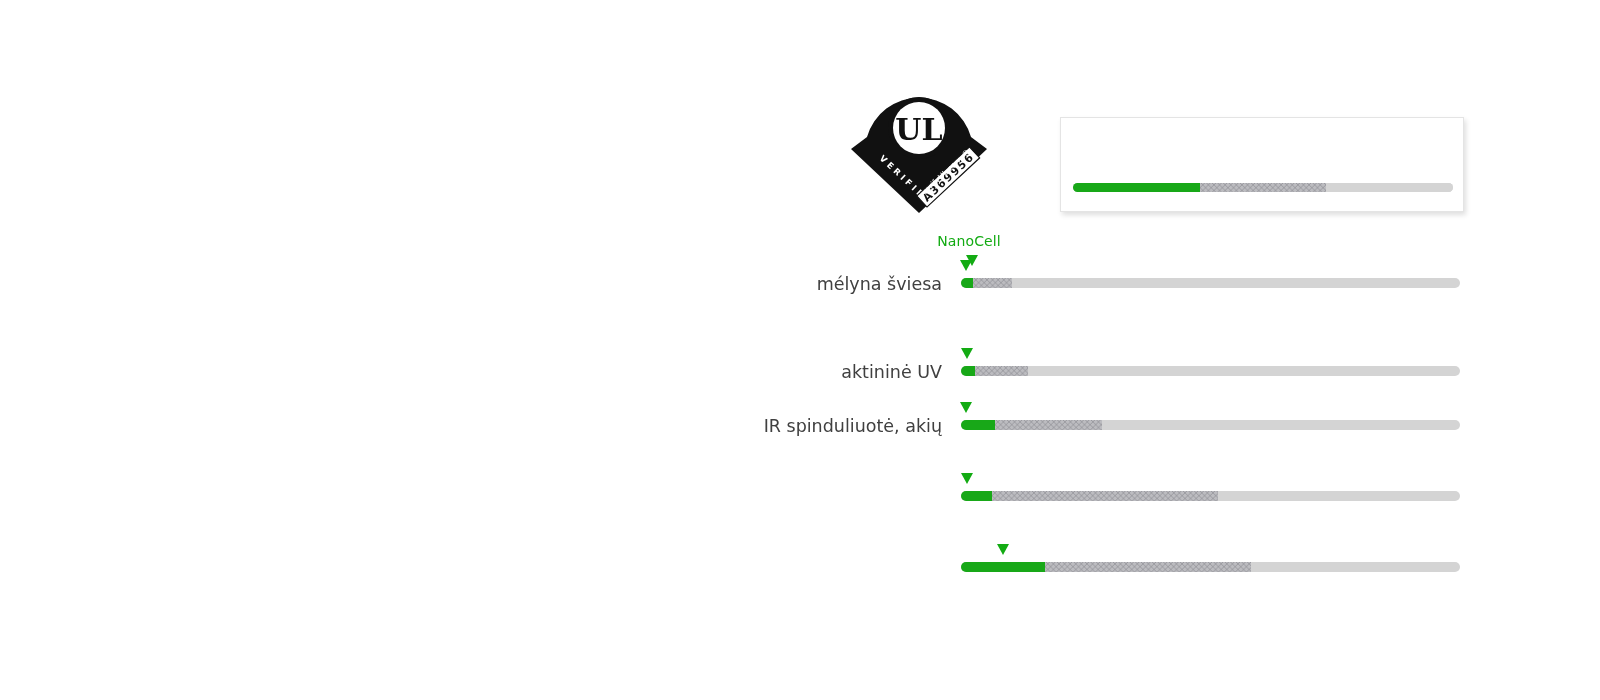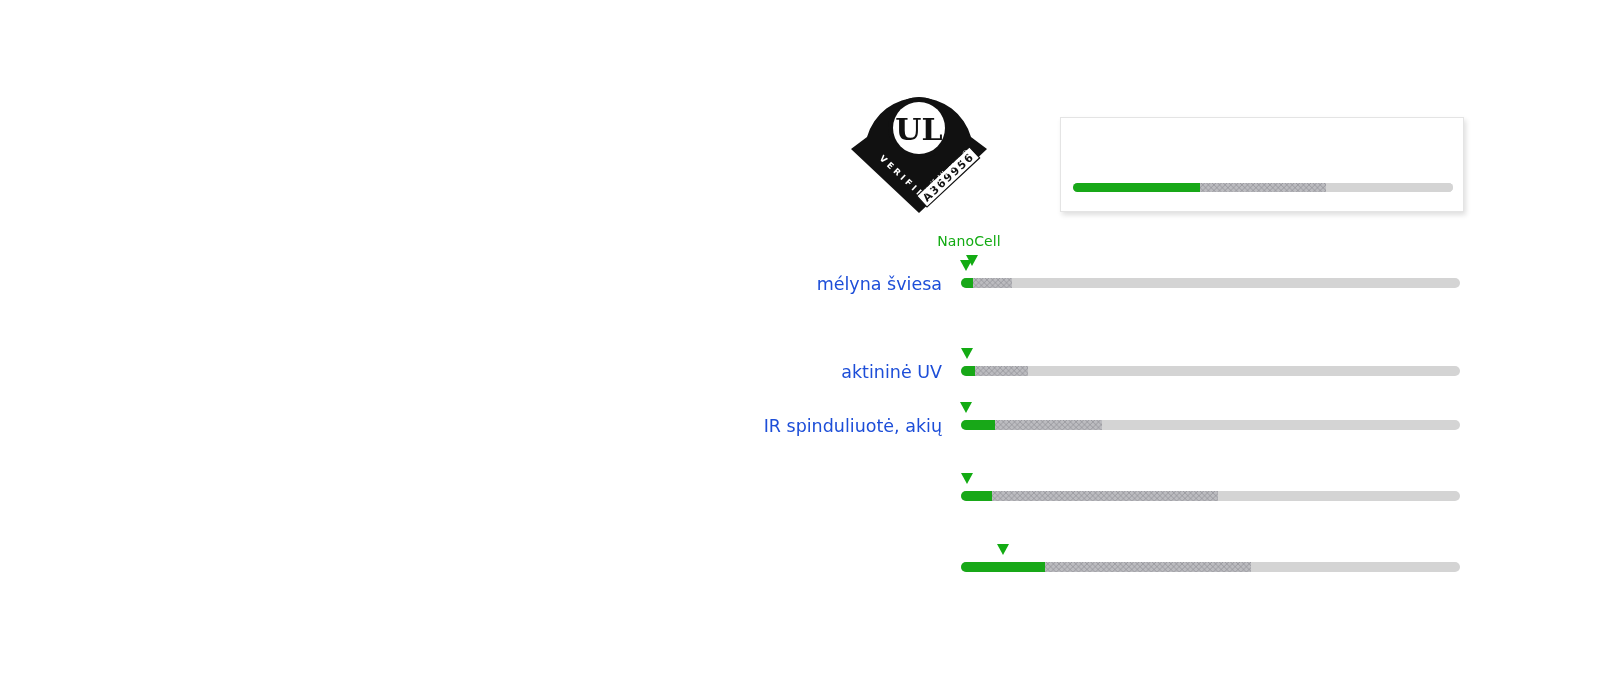--- a/index.html
+++ b/index.html
@@ -102,21 +102,21 @@
     position: absolute;
     left: 0;
     width: 1600px;
     height: 40px;
   }
   .row-label {
     position: absolute;
     right: 658px;   
     top: 8px;
     font-size: 17.5px;
-    color: #1d4ed8;
+    color: #404040;
     white-space: nowrap;
     font-family: "DejaVu Sans", sans-serif;
   }
   .row-bar {
     position: absolute;
     left: 961px;
     top: 12px;
     width: 499px;
     height: 10px;
     border-radius: 5px;

